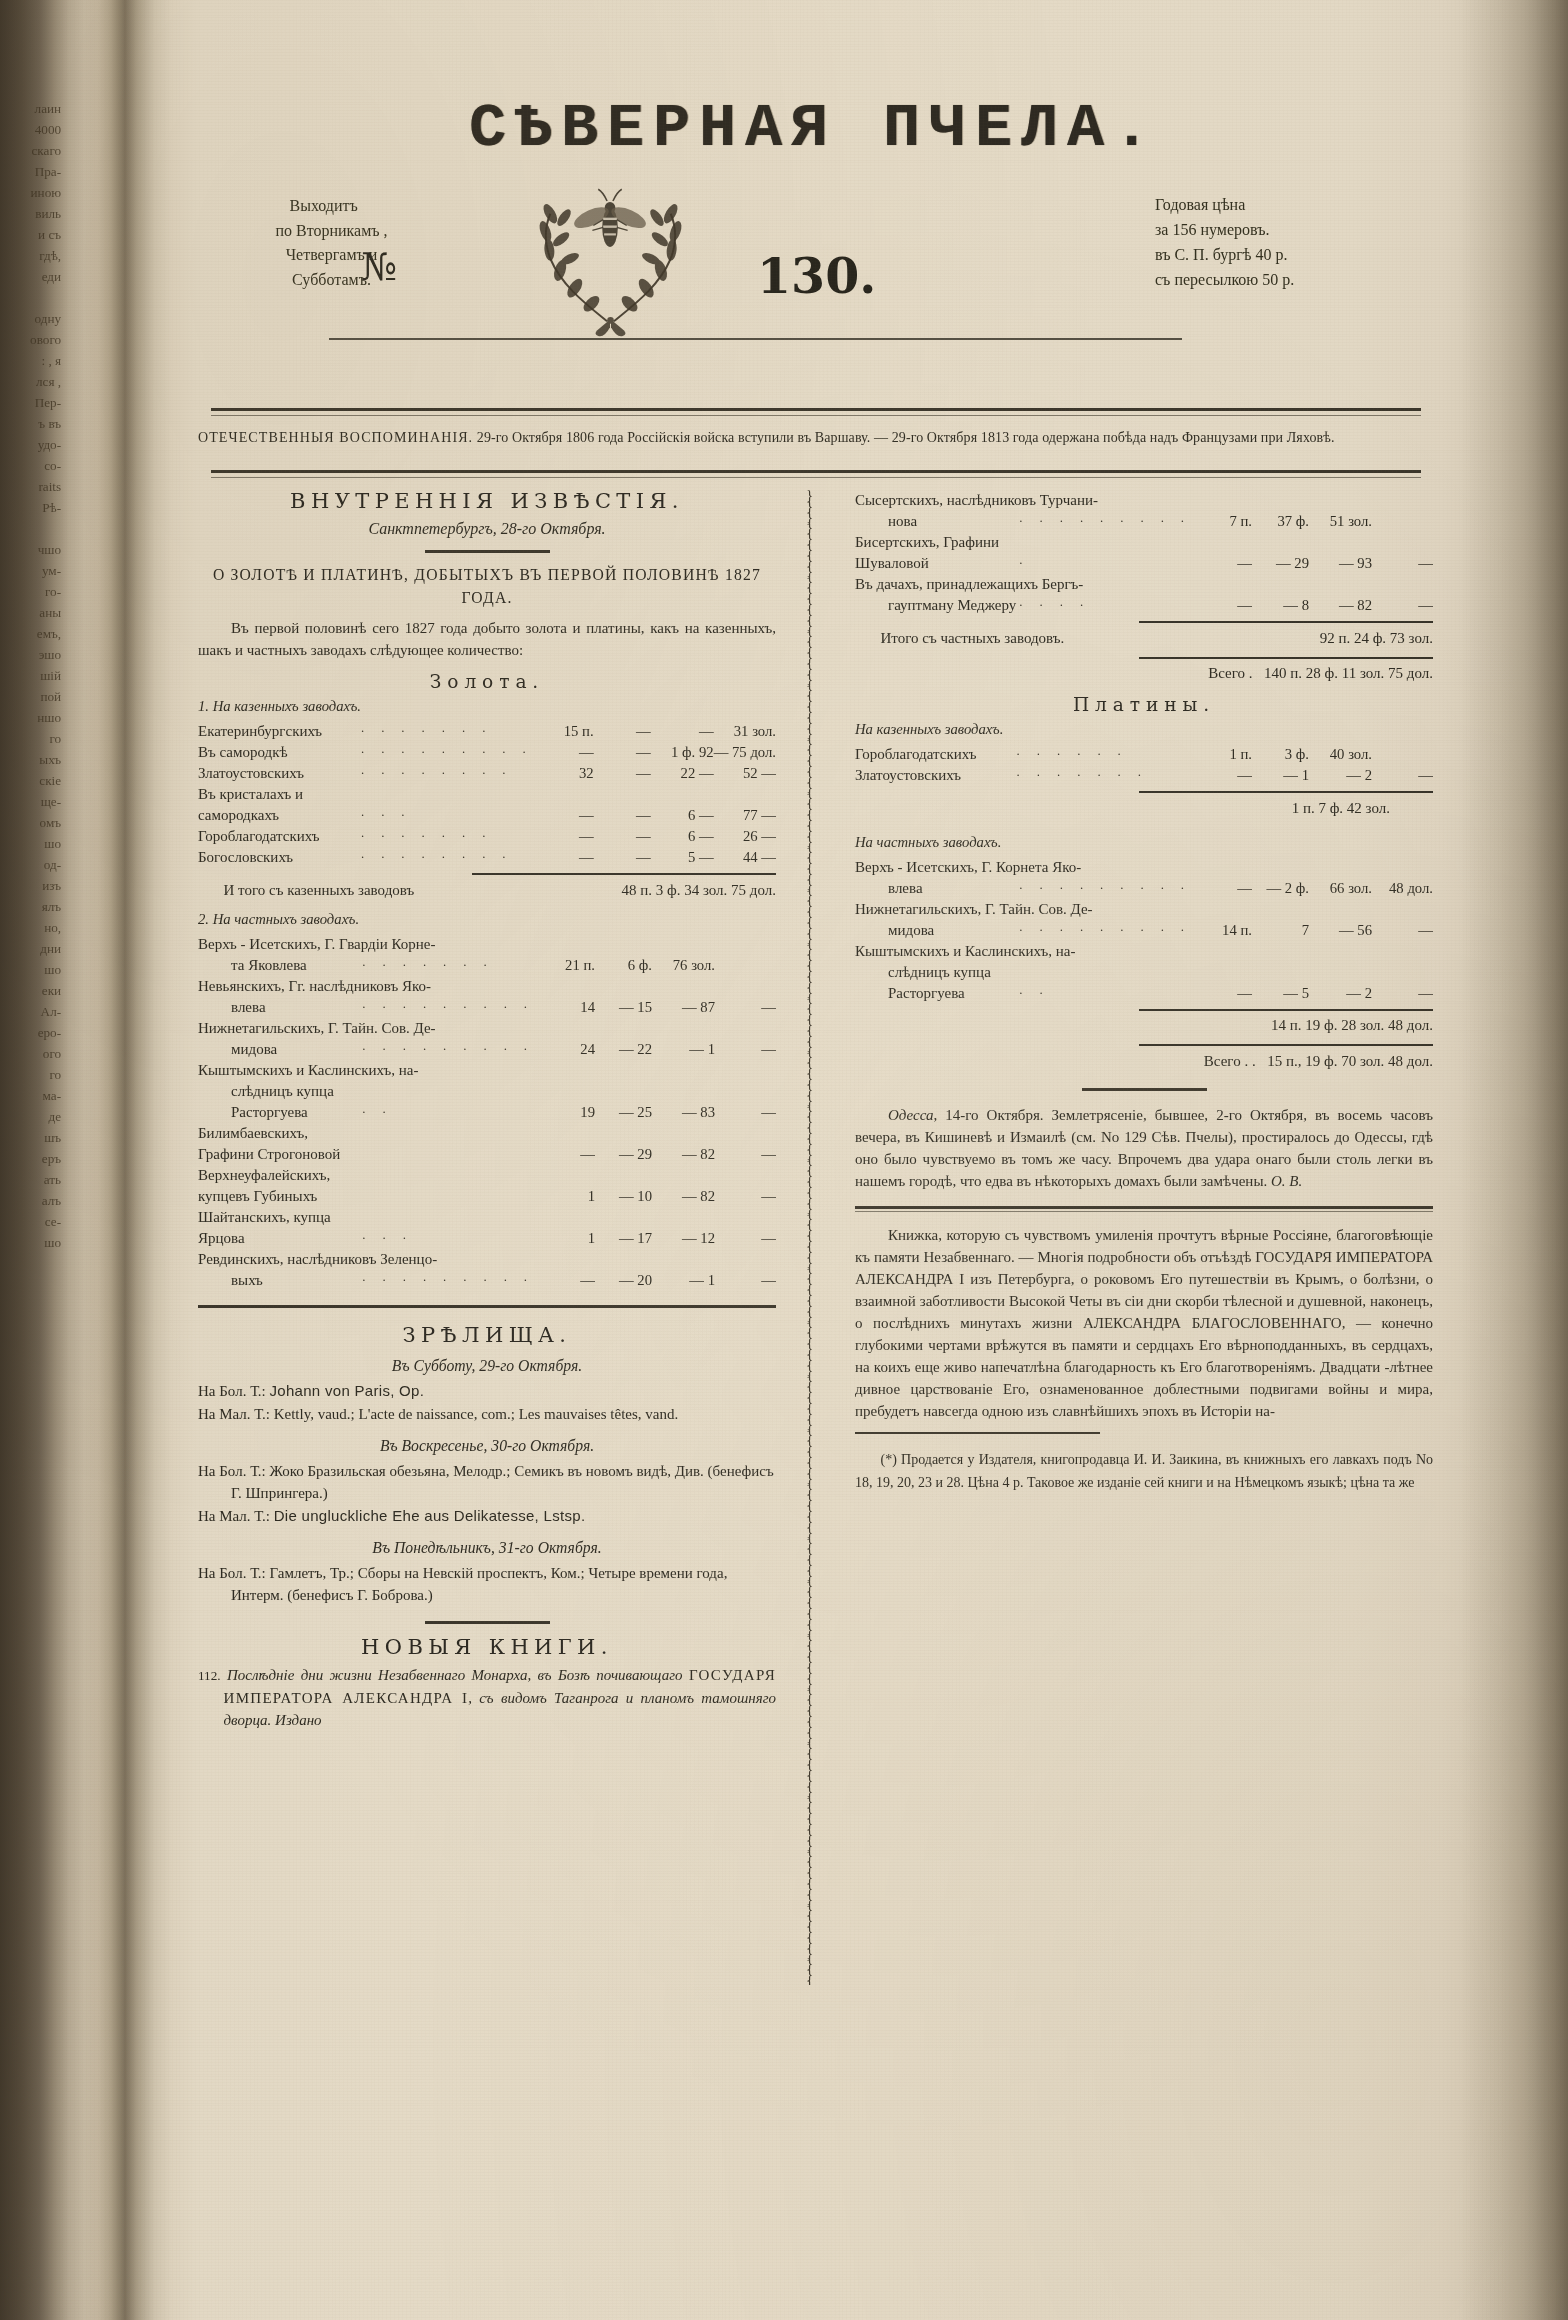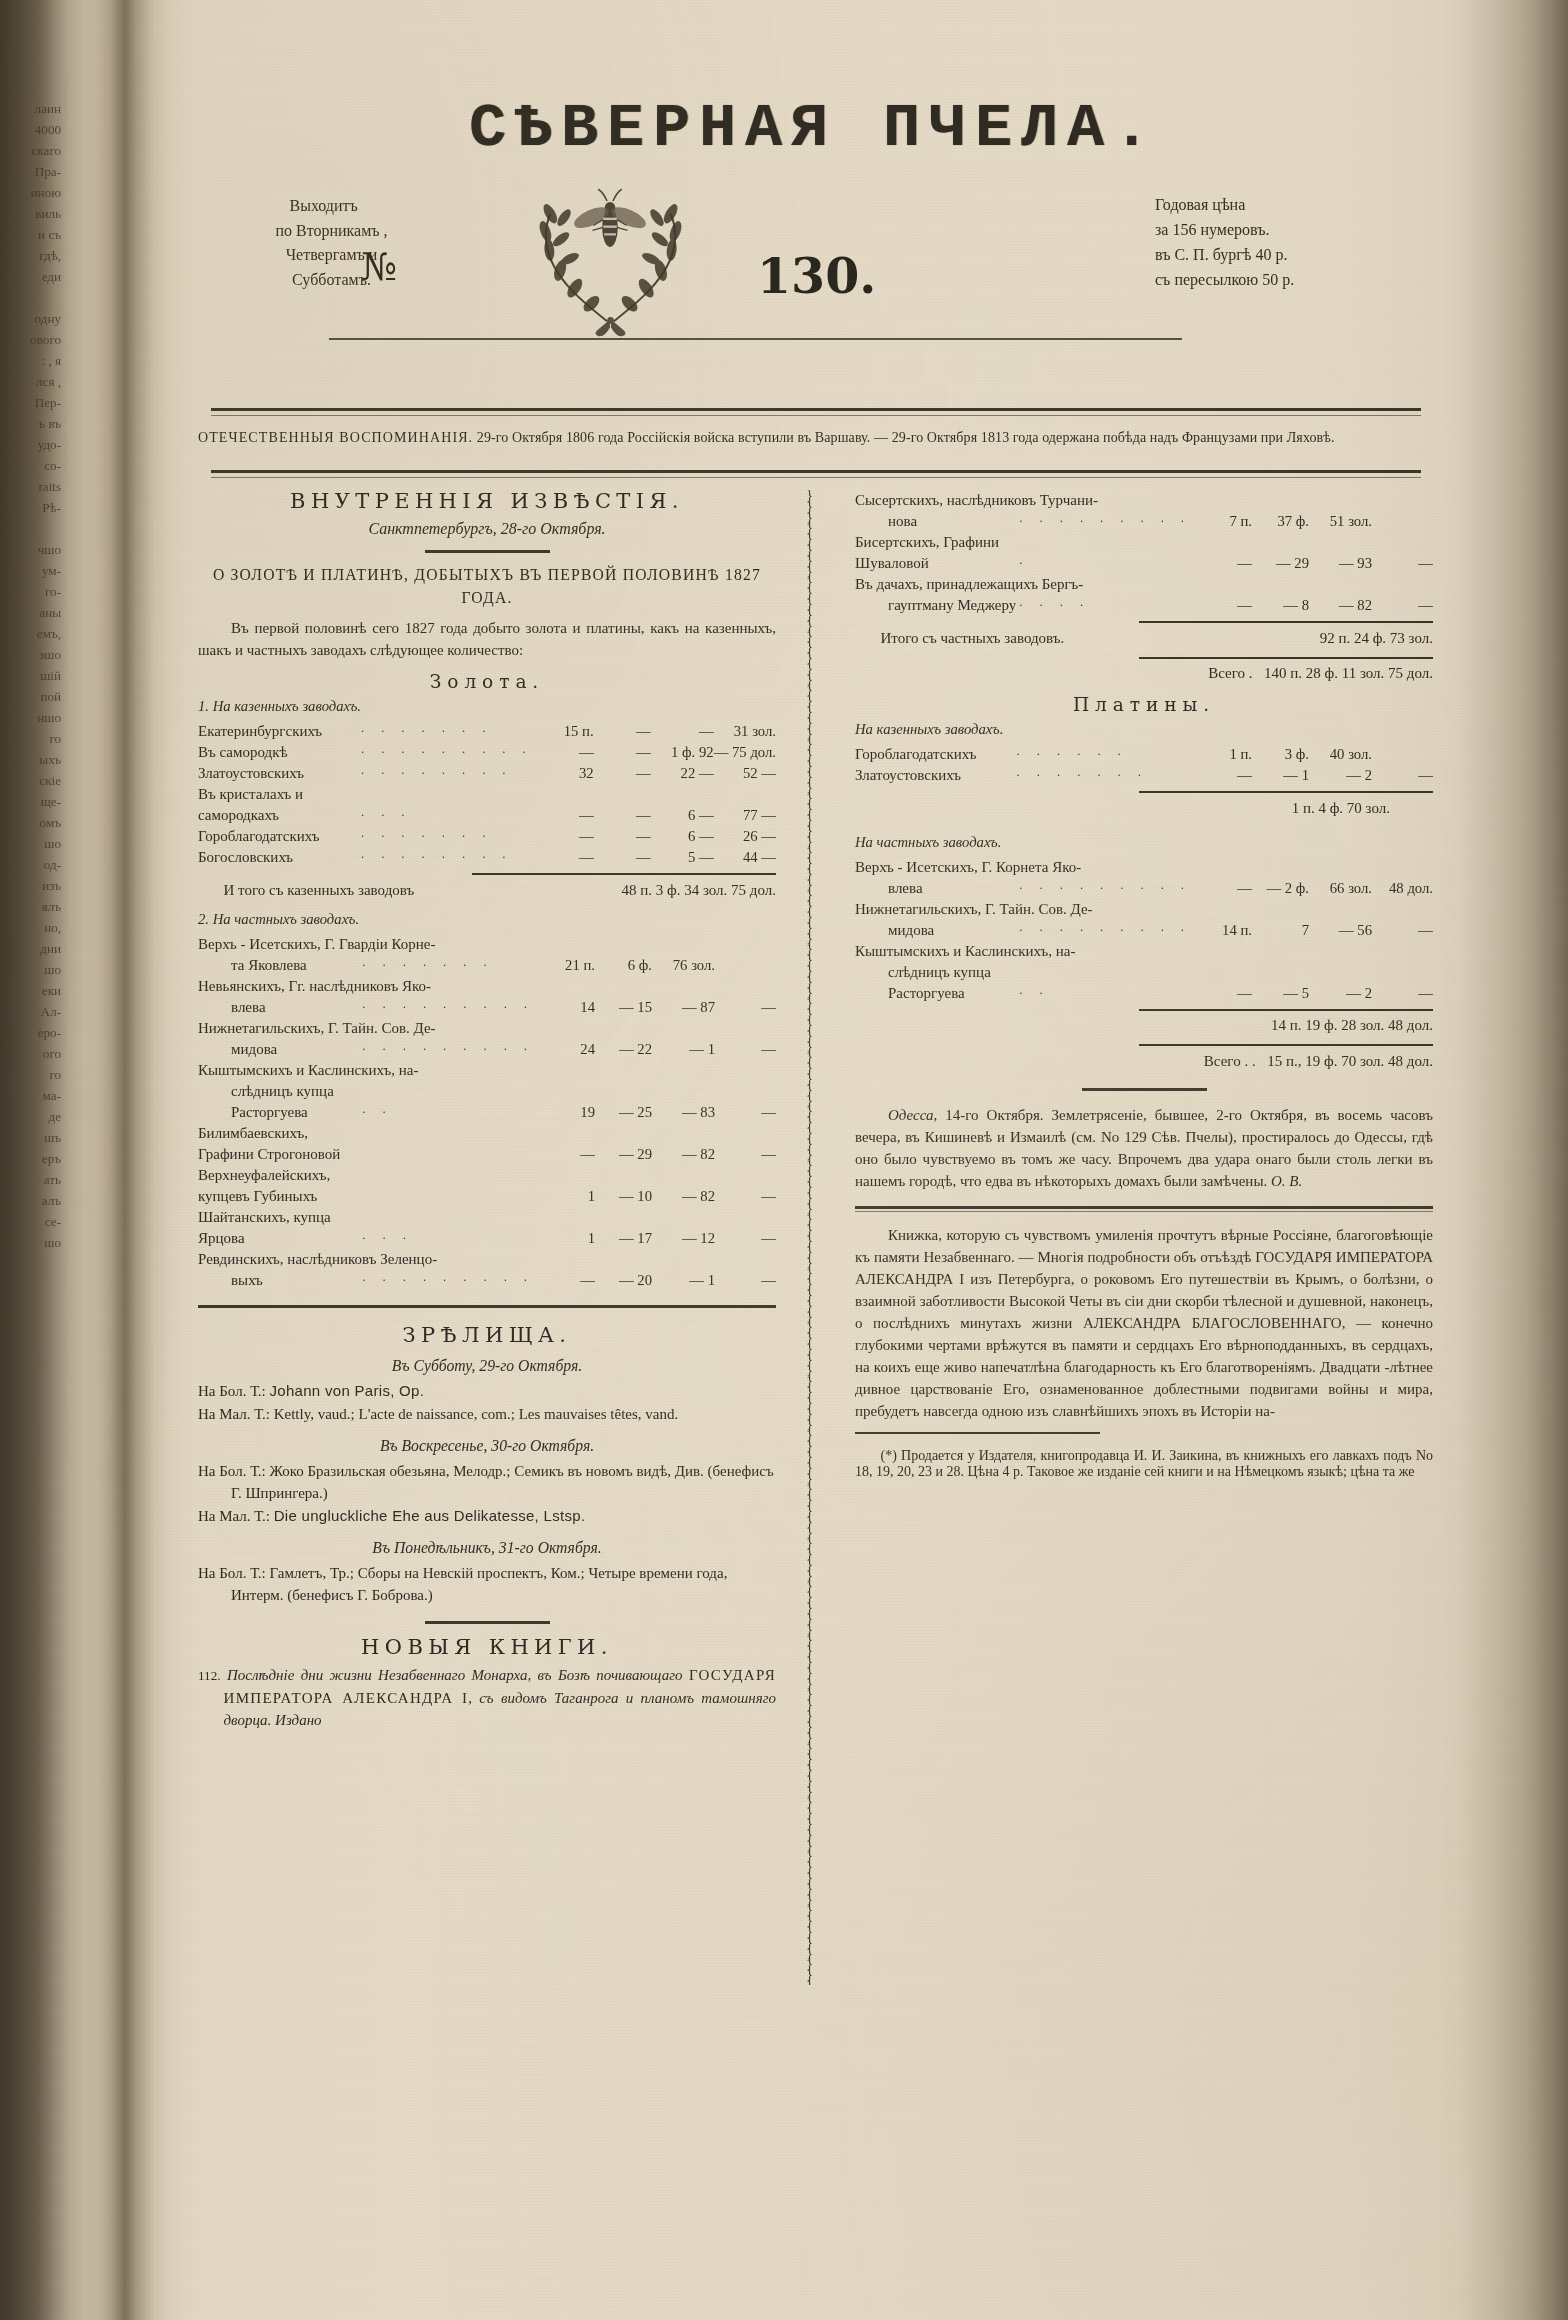--- a/index.html
+++ b/index.html
@@ -125,21 +125,21 @@
   .theat-day{text-align:center;font-style:italic;font-size:15.7px;margin:9.8px 0 2.9px 0;}
   .theat{margin:0 0 1px 0;text-indent:0;padding-left:33px;text-indent:-33px;text-align:left;}
   .frak{font-family:Liberation Sans, sans-serif;font-style:normal;letter-spacing:0.3px;}
   .lat{font-family:"Liberation Serif",serif;}
 
   .bookitem{margin:2px 0 0 0;text-indent:-25.5px;padding-left:25.5px;font-style:italic;text-align:justify;}
   .bookitem .num{font-style:normal;font-size:13.2px;}
   .bookitem .caps{font-style:normal;font-variant:small-caps;letter-spacing:1.3px;}
 
   .fn-rule{width:245px;height:2px;background:#3a352a;margin:9.8px 0 6.9px 0;}
-  .footnote{font-size:14px;line-height:16px;text-align:justify;text-indent:25.5px;}
+  .footnote{font-size:14px;line-height:23px;text-align:justify;text-indent:25.5px;}
   .caps{font-variant:small-caps;letter-spacing:1.3px;}
   .bigrule{height:2.9px;background:#3a352a;margin:13.7px 0 2px 0;}
   .thinrule{height:1px;background:#3a352a;opacity:.6;margin:0 0 11.8px 0;}
 </style>
 </head>
 <body>
 
 <div class="page">
 
   <div class="prev-page">лаин
@@ -674,21 +674,21 @@
               <td class="v w1">—</td>
               <td class="v w2">—  1</td>
               <td class="v w3">—  2</td>
               <td class="v w4">—</td>
             </tr>
           </tbody>
         </table>
 
         <div class="totrule" style="width:294px;"></div>
         <div class="total" style="padding-right:43px;">
-          <span>1 п.  4 ф.  70 зол.</span>
+          <span>1 п.  7 ф.  42 зол.</span>
         </div>
 
         <div class="tbl-sub" style="margin-top:11.8px;">На частныхъ заводахъ.</div>
 
         <table class="amt">
           <tbody>
             <tr>
                 <td class="nm" colspan="6">Верхъ - Исетскихъ, Г. Корнета Яко-</td>
               </tr>
             <tr class="cont">

